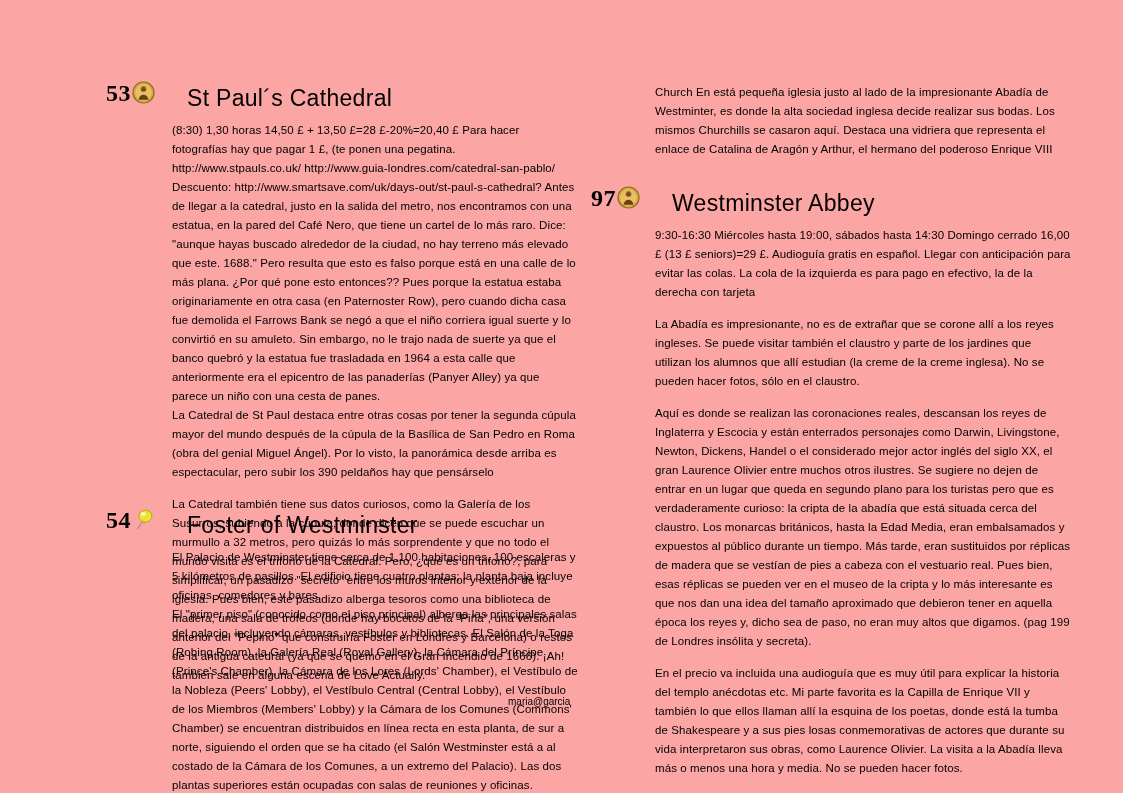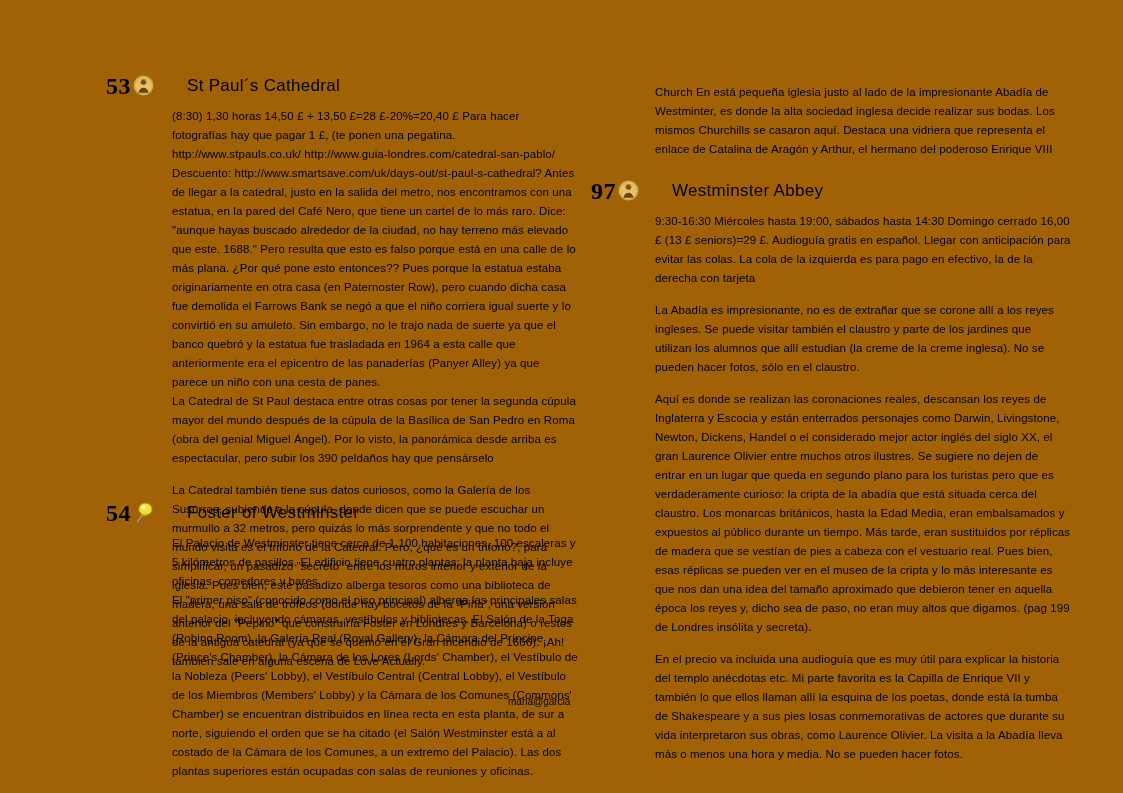--- a/index.html
+++ b/index.html
@@ -11,43 +11,43 @@
     width: 1123px;
     height: 793px;
     position: relative;
     font-family: "Liberation Sans", sans-serif;
     color: #000000;
     overflow: hidden;
   }
   .page {
     position: absolute;
     inset: 0;
-    background: #a16207;
+    background: #fca5a5;
   }
   .sec { position: absolute; }
   .sec-head {
     display: flex;
     align-items: center;
   }
   .num {
     font-family: "Liberation Serif", serif;
     font-weight: bold;
     font-size: 24px;
     line-height: 24px;
     letter-spacing: 0.5px;
   }
   .icon {
     display: inline-flex;
     margin-left: 1px;
     margin-top: -2px;
   }
   .title {
-    font-size: 17px;
+    font-size: 23px;
     font-weight: normal;
-    margin: 0 0 0 32px;
+    margin: 11px 0 0 32px;
     letter-spacing: 0.3px;
   }
   .sec-body {
     margin-top: 9px;
   }
   .sec53 .sec-body, .sec54 .sec-body { padding-left: 66px; }
   .sec55 .sec-body, .sec56 .sec-body { padding-left: 64px; }
   .sec-body p {
     margin: 0;
     font-size: 11.5px;

